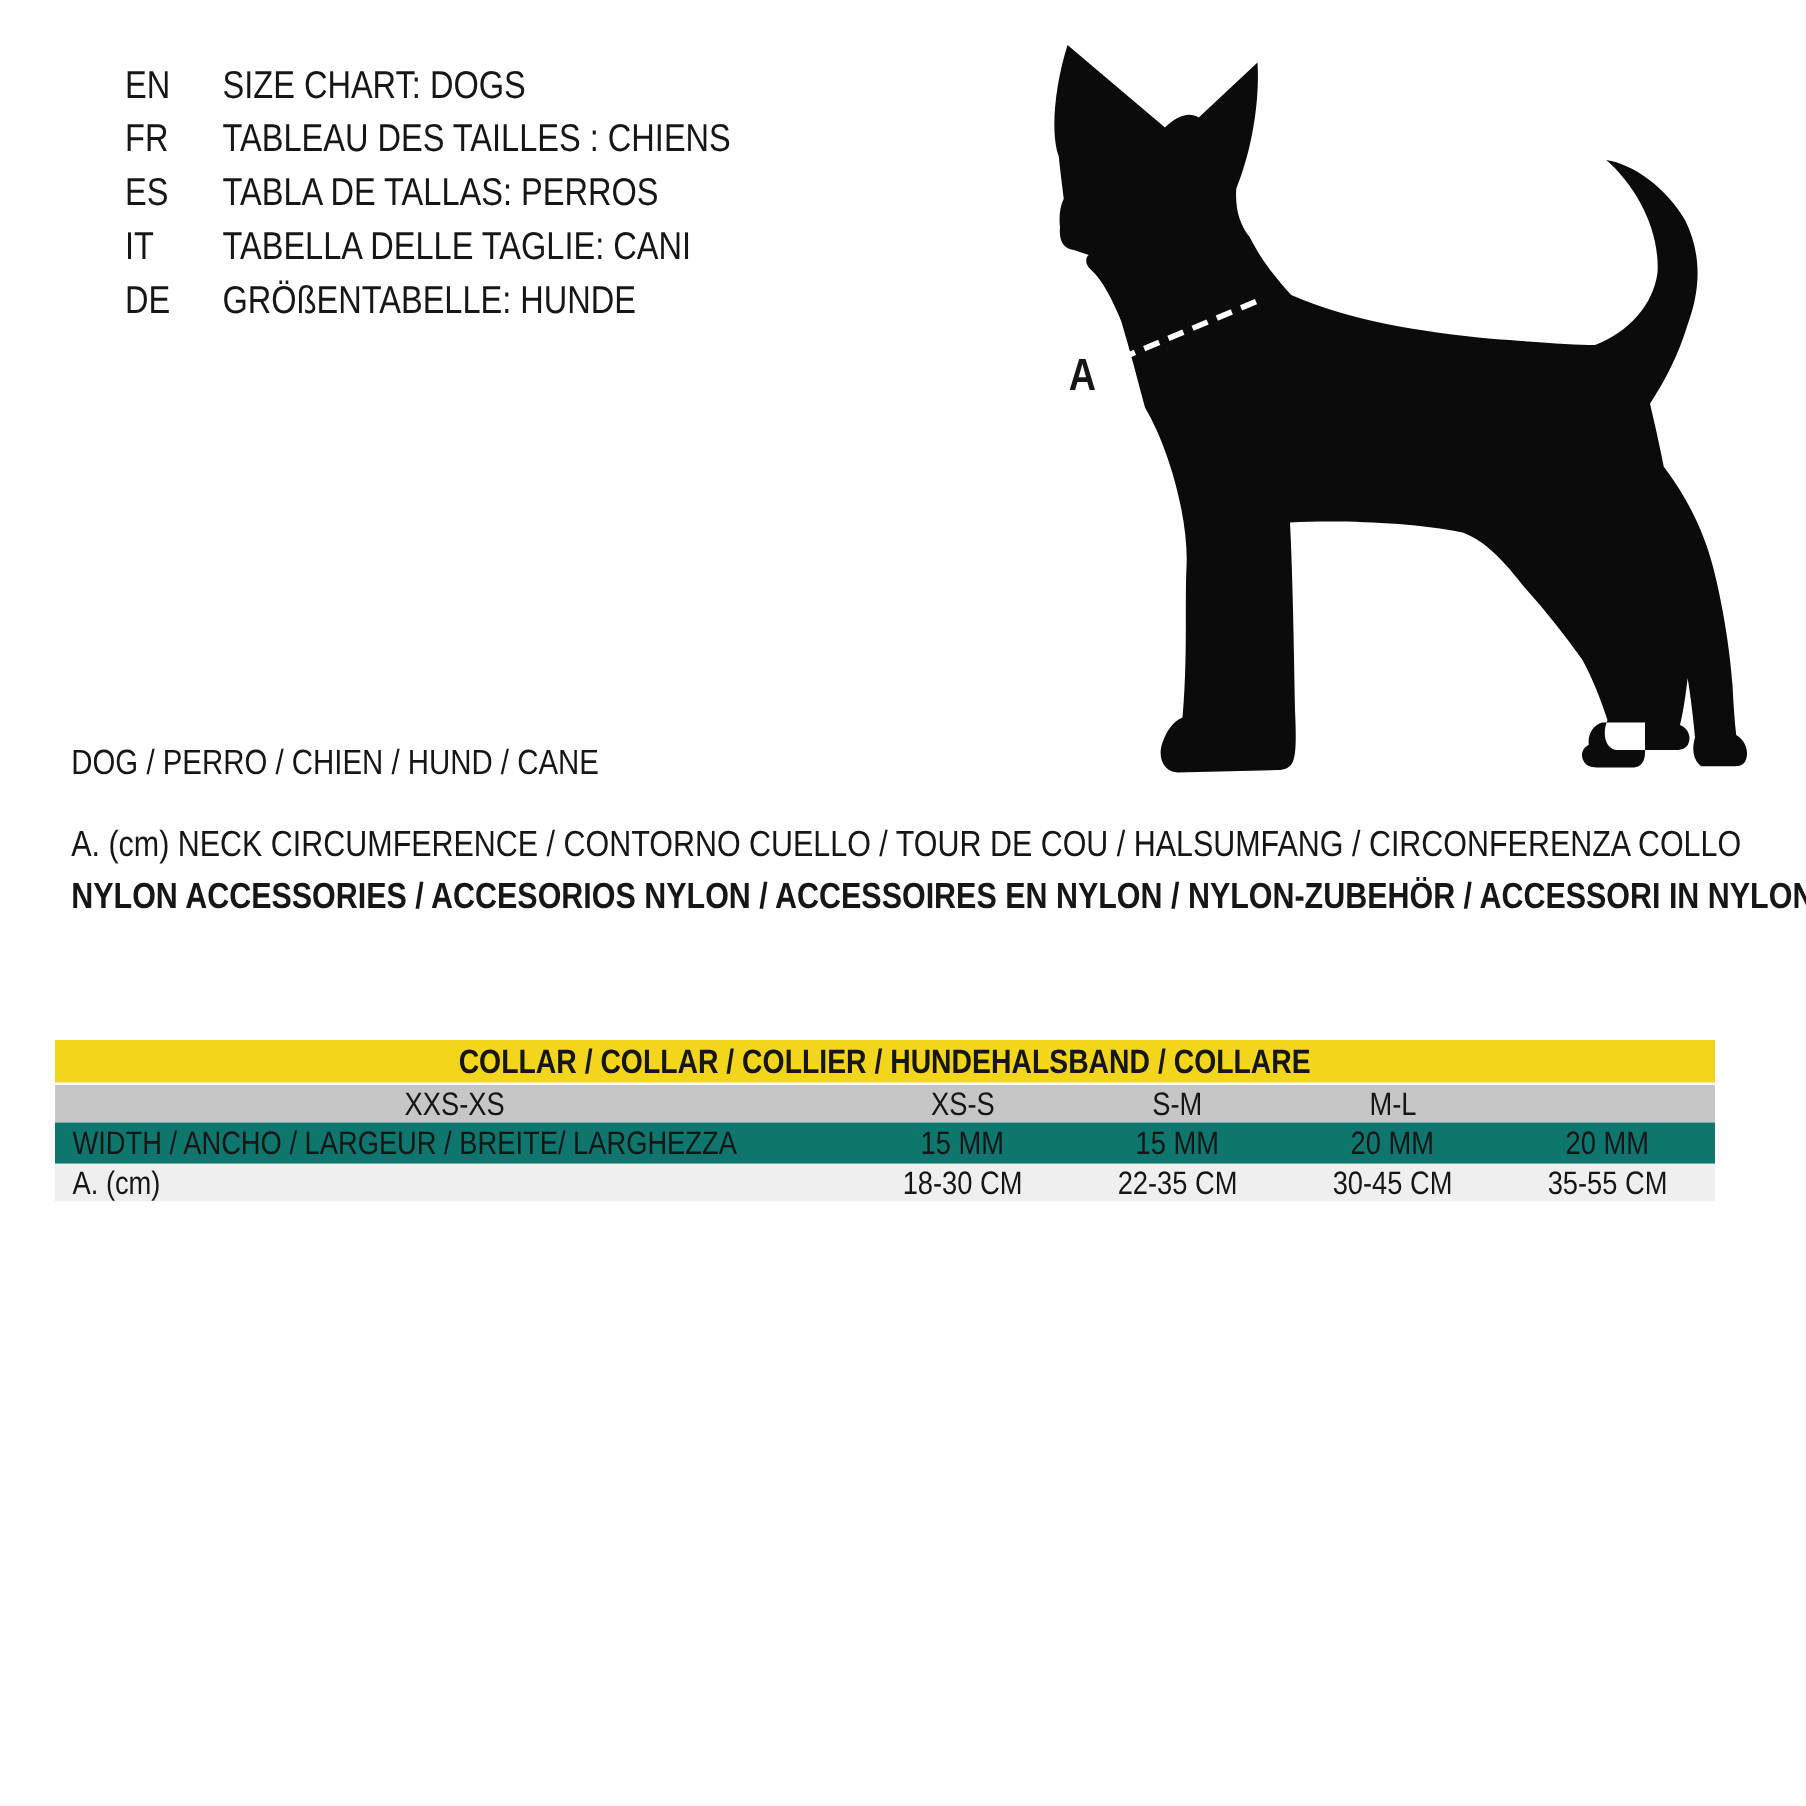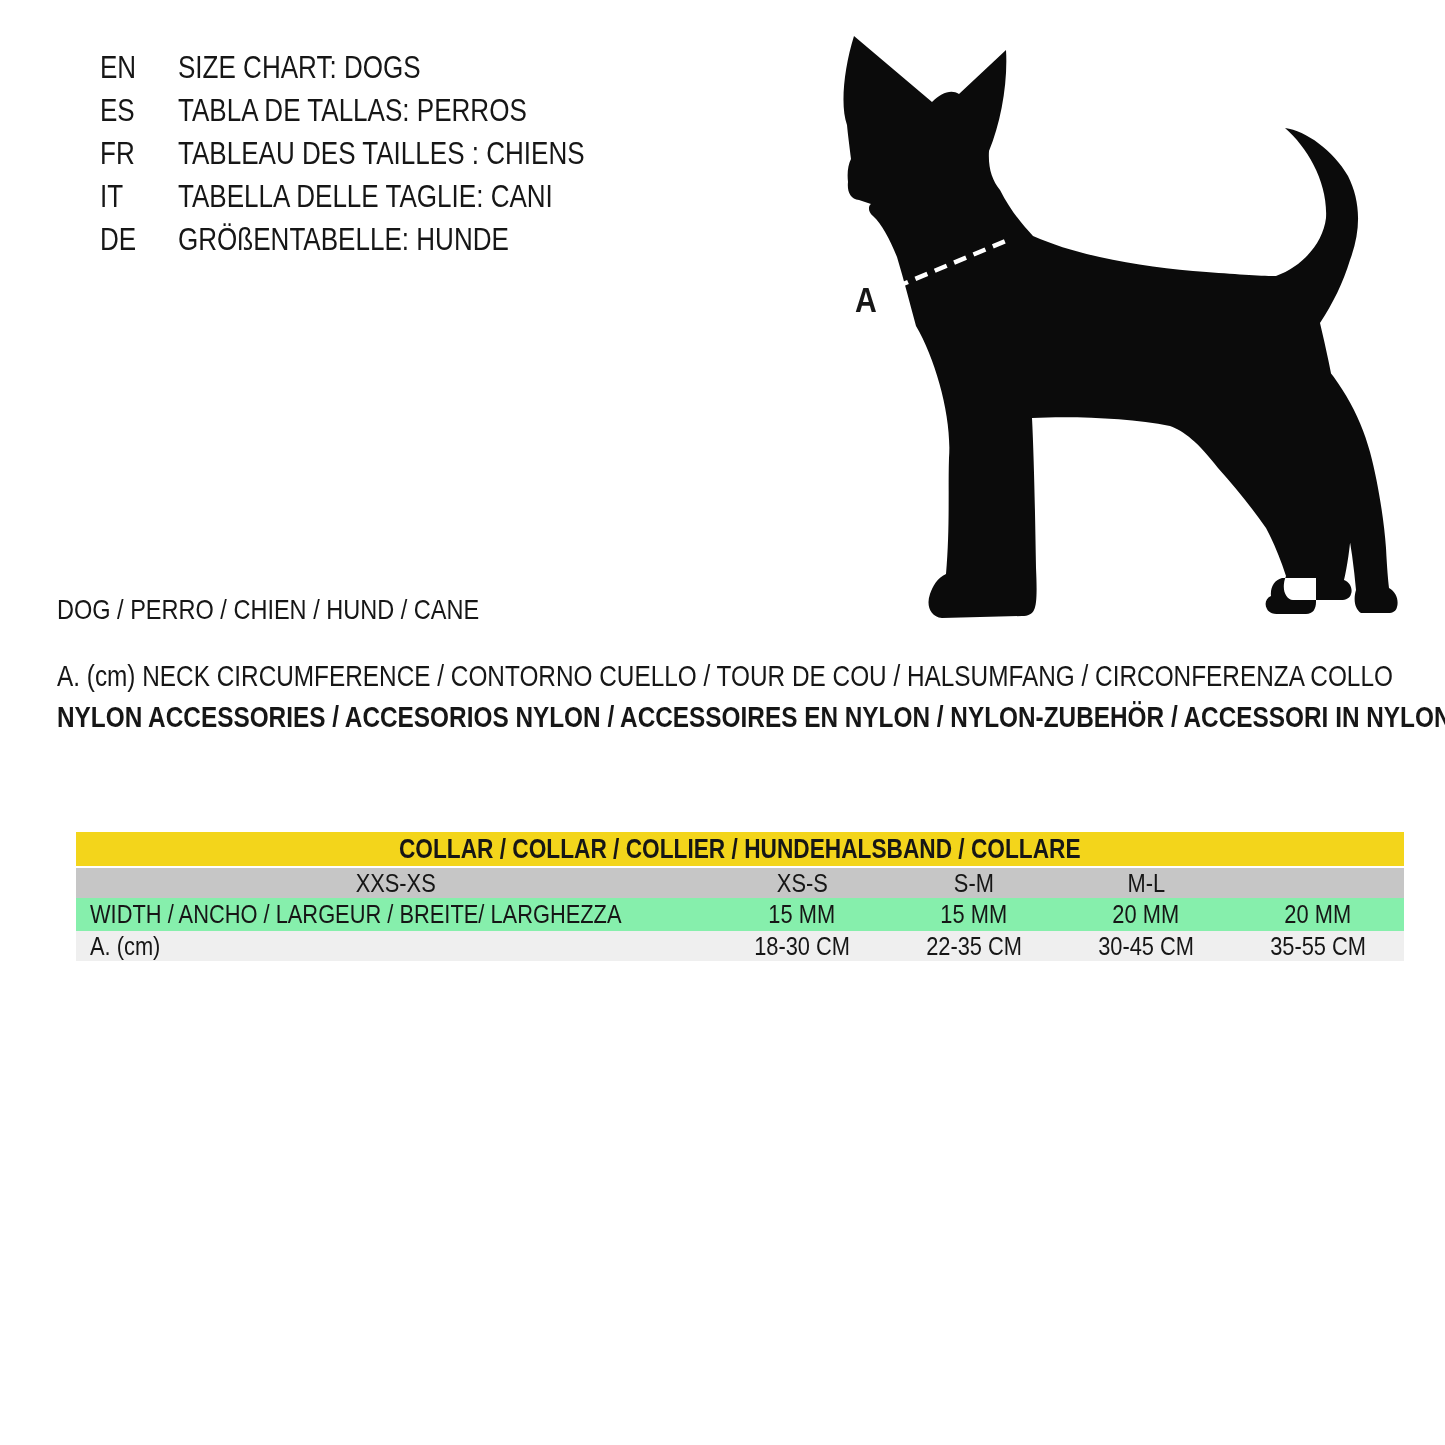--- a/index.html
+++ b/index.html
@@ -22,52 +22,52 @@
 
   .dog-figure{position:absolute;left:838px;top:28px;width:580px;height:615px;}
   .dog-figure svg{display:block;width:100%;height:100%;}
 
   .caption{position:absolute;left:57px;top:588px;height:43px;line-height:43px;font-size:28px;}
 
   .note{position:absolute;left:57px;height:43px;line-height:43px;white-space:nowrap;}
   .note-measure{top:655px;font-size:29px;}
   .note-material{top:696px;font-size:29px;font-weight:700;}
 
-  .size-table{position:absolute;left:76px;top:832px;width:1328px;}
+  .size-table{position:absolute;left:44px;top:832px;width:1328px;}
   .t-title{
     height:34px;line-height:34px;margin-bottom:2px;
     background:#F3D51B;
     text-align:center;font-size:27px;font-weight:700;
   }
   .t-row{
     display:grid;
     grid-template-columns:48.2% 1fr 1fr 1fr 1fr;
     font-size:26px;
   }
   .t-row.bg-gray{background:#C6C6C6;height:30px;line-height:30px;}
-  .t-row.bg-white{background:#86efac;height:33px;line-height:33px;}
+  .t-row.bg-white{background:#0f766e;height:33px;line-height:33px;}
   .t-row.bg-light{background:#EFEFEF;height:30px;line-height:30px;}
   .t-label{padding-left:14px;text-align:left;overflow:visible;}
   .t-cell{text-align:center;}
 </style>
 </head>
 <body>
 
 <div class="lang-list">
   <div class="lang-row">
     <span class="code"><span class="cx">EN</span></span>
     <span class="lbl"><span class="cx">SIZE CHART: DOGS</span></span>
   </div>
   <div class="lang-row">
+    <span class="code"><span class="cx">FR</span></span>
+    <span class="lbl"><span class="cx">TABLEAU DES TAILLES : CHIENS</span></span>
+  </div>
+  <div class="lang-row">
     <span class="code"><span class="cx">ES</span></span>
     <span class="lbl"><span class="cx">TABLA DE TALLAS: PERROS</span></span>
-  </div>
-  <div class="lang-row">
-    <span class="code"><span class="cx">FR</span></span>
-    <span class="lbl"><span class="cx">TABLEAU DES TAILLES : CHIENS</span></span>
   </div>
   <div class="lang-row">
     <span class="code"><span class="cx">IT</span></span>
     <span class="lbl"><span class="cx">TABELLA DELLE TAGLIE: CANI</span></span>
   </div>
   <div class="lang-row">
     <span class="code"><span class="cx">DE</span></span>
     <span class="lbl"><span class="cx">GRÖßENTABELLE: HUNDE</span></span>
   </div>
 </div>

